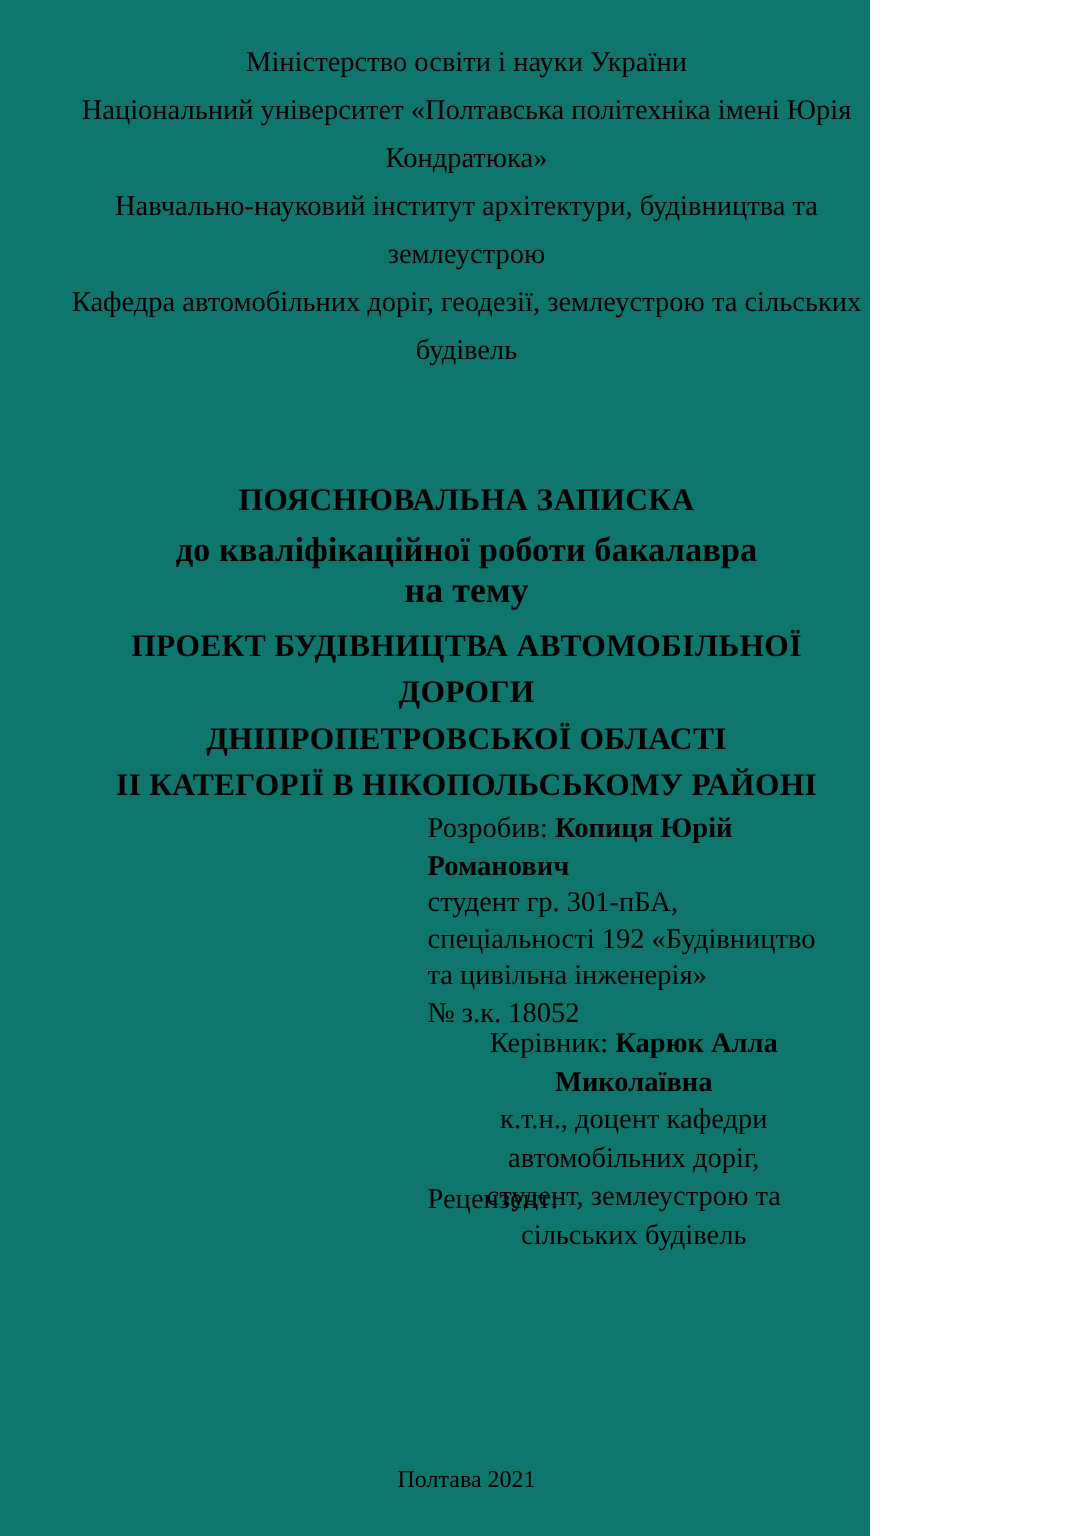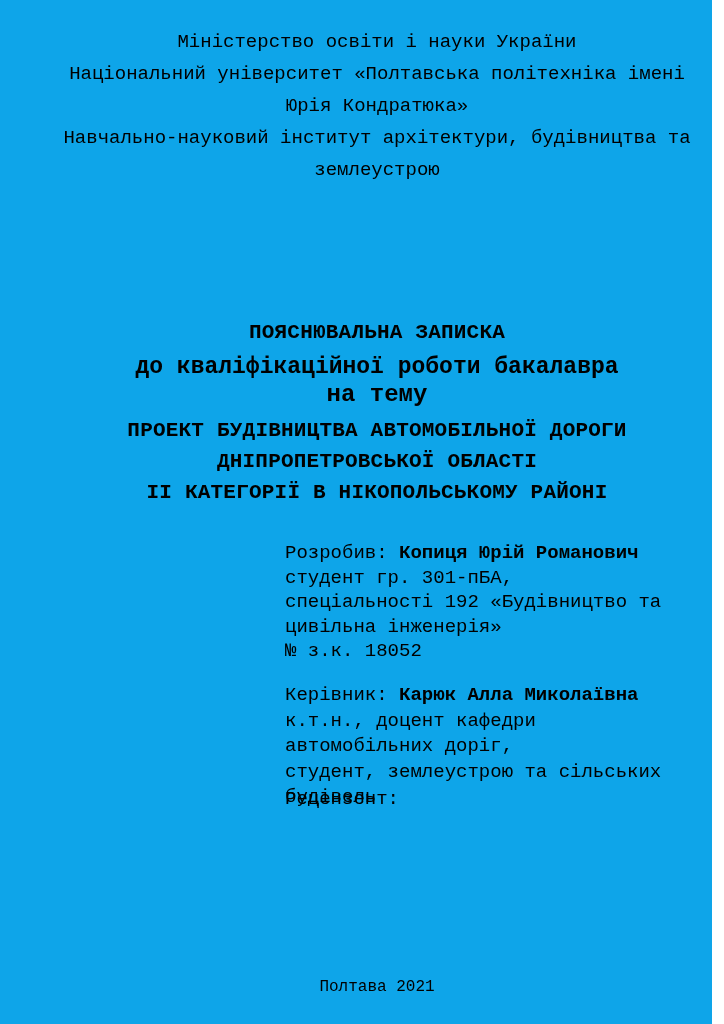--- a/index.html
+++ b/index.html
@@ -2,25 +2,25 @@
 <html lang="uk"><head>
 <meta charset="utf-8">
 <style>
   html, body {
     margin: 0;
     padding: 0;
     background: #ffffff;
   }
   .page {
     position: relative;
-    width: 712px;
+    width: 580px;
     height: 1024px;
-    background: #0ea5e9;
+    background: #0f766e;
     color: #000000;
-    font-family: Liberation Mono, monospace;
+    font-family: Liberation Serif, serif;
     overflow: hidden;
   }
   
   .center-col {
     position: absolute;
     left: 42px;
     right: 0;
     text-align: center;
   }
   .institution {
@@ -59,20 +59,21 @@
     font-size: 19px;
     text-align: left;
   }
   .developer {
     top: 541px;
     line-height: 24.5px;
   }
   .supervisor {
     top: 683px;
     line-height: 25.5px;
+    text-align: center;
   }
   .reviewer {
     top: 787px;
     line-height: 25px;
   }
   .credit-name {
     font-weight: bold;
   }
   .footer-cityyear {
     top: 978px;
@@ -81,20 +82,21 @@
 </style>
 </head>
 <body>
 
 <div class="page">
 
   <div class="center-col institution">
     <div>Міністерство освіти і науки України</div>
     <div>Національний університет «Полтавська політехніка імені Юрія Кондратюка»</div>
     <div>Навчально-науковий інститут архітектури, будівництва та землеустрою</div>
+    <div>Кафедра автомобільних доріг, геодезії, землеустрою та сільських будівель</div>
   </div>
 
   <div class="center-col doc-heading">ПОЯСНЮВАЛЬНА ЗАПИСКА</div>
 
   <div class="center-col doc-subheading">до кваліфікаційної роботи бакалавра</div>
 
   <div class="center-col doc-theme">на тему</div>
 
   <div class="center-col thesis-title">
     <div>ПРОЕКТ БУДІВНИЦТВА АВТОМОБІЛЬНОЇ ДОРОГИ</div>

